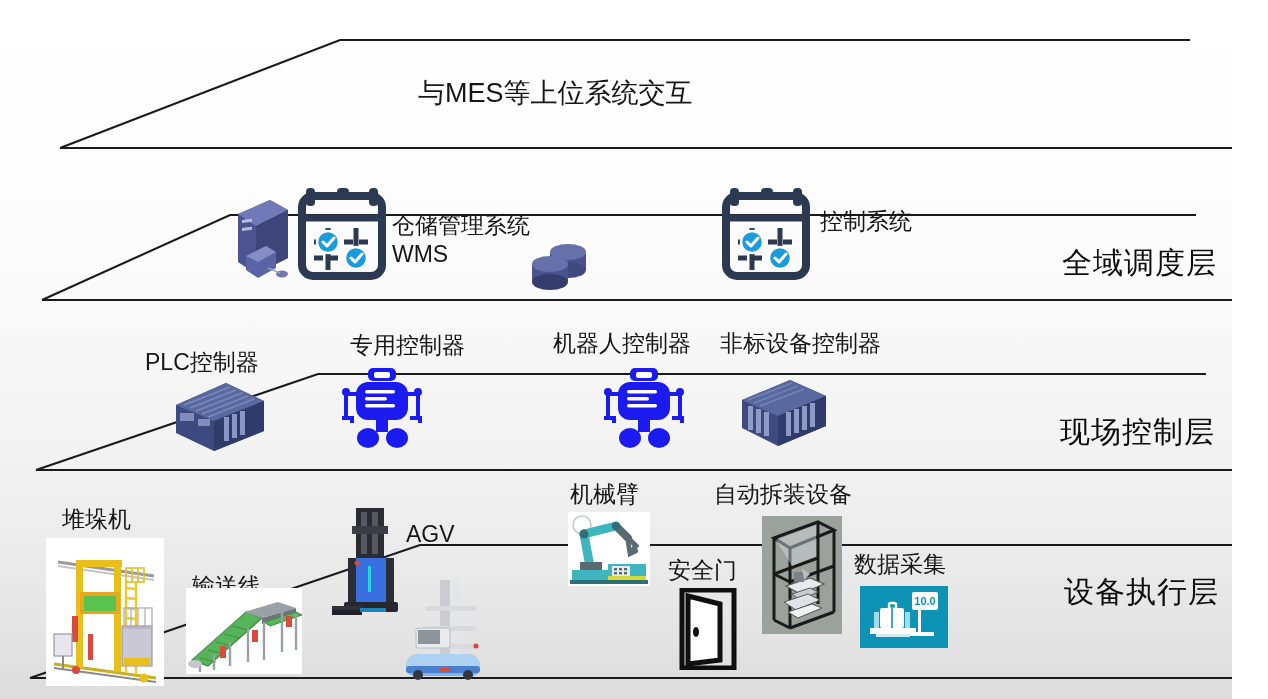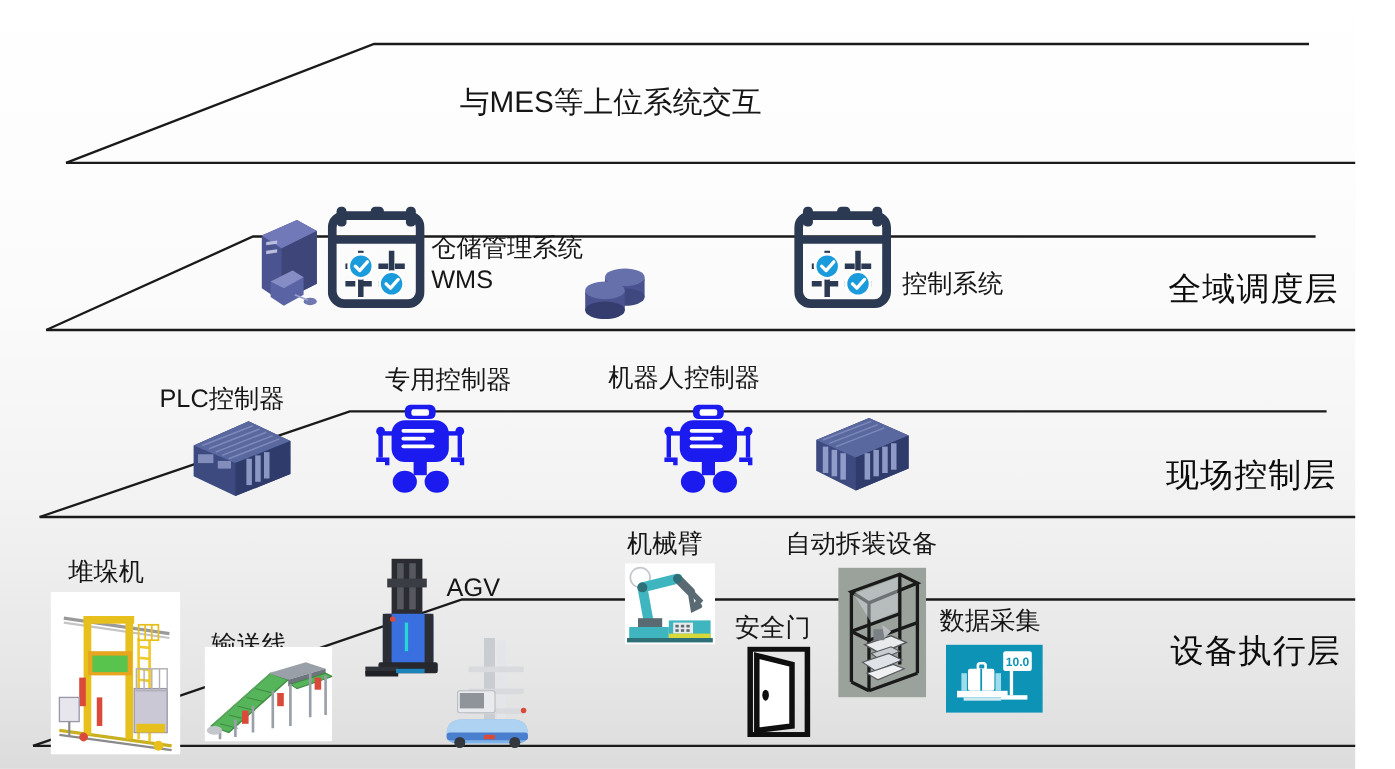--- a/index.html
+++ b/index.html
@@ -131,21 +131,21 @@
       <line x1="16" y1="74" x2="72" y2="74" stroke="#2b3a52" stroke-width="5" stroke-dasharray="9 6"></line>
       <line x1="30" y1="44" x2="30" y2="86" stroke="#2b3a52" stroke-width="5"></line>
       <line x1="58" y1="44" x2="58" y2="86" stroke="#2b3a52" stroke-width="5"></line>
       <circle cx="30" cy="58" r="11" fill="#1a9bdc" stroke="#ffffff" stroke-width="2.5"></circle>
       <path d="M25,58 l4,4 l7,-8" stroke="#ffffff" stroke-width="3" fill="none" stroke-linecap="round" stroke-linejoin="round"></path>
       <circle cx="58" cy="74" r="11" fill="#1a9bdc" stroke="#ffffff" stroke-width="2.5"></circle>
       <path d="M53,74 l4,4 l7,-8" stroke="#ffffff" stroke-width="3" fill="none" stroke-linecap="round" stroke-linejoin="round"></path>
     </svg>
   </div>
 
-  <div class="label" style="left:820px; top:208px;margin-top:36px;">控制系统</div>
+  <div class="label" style="left:820px; top:208px;">控制系统</div>
 
   <div class="label" style="left:145px; top:349px;">PLC控制器</div>
 
   <div class="icon-box" style="left:168px; top:375px;">
     <svg width="104" height="80" viewBox="0 0 104 80">
       <polygon points="8,30 58,8 96,26 96,56 46,76 8,58" fill="#3c4a80"></polygon>
       <polygon points="8,30 58,8 96,26 46,46" fill="#5a68a0"></polygon>
       <polygon points="46,46 96,26 96,56 46,76" fill="#2f3c6b"></polygon>
       <g stroke="#7d89bb" stroke-width="1.4">
         <line x1="16" y1="30" x2="62" y2="12"></line>
@@ -213,20 +213,21 @@
         <circle cx="6" cy="28" r="4"></circle>
         <path d="M2,52 h12 v7 h-4 v-3 h-8 z"></path>
         <rect x="76" y="30" width="4" height="22"></rect>
         <rect x="66" y="28" width="14" height="4"></rect>
         <circle cx="78" cy="28" r="4"></circle>
         <path d="M70,52 h12 v7 h-4 v-3 h-8 z"></path>
       </g>
     </svg>
   </div>
 
+  <div class="label" style="left:720px; top:330px;">非标设备控制器</div>
 
   <div class="icon-box" style="left:736px; top:372px;">
     <svg width="96" height="78" viewBox="0 0 96 78">
       <polygon points="6,28 54,8 90,24 90,54 42,74 6,56" fill="#3c4a80"></polygon>
       <polygon points="6,28 54,8 90,24 42,44" fill="#5a68a0"></polygon>
       <polygon points="42,44 90,24 90,54 42,74" fill="#2f3c6b"></polygon>
       <g fill="#9aa4d0" opacity="0.9">
         <rect x="12" y="34" width="5" height="24"></rect>
         <rect x="20" y="37" width="5" height="24"></rect>
         <rect x="28" y="40" width="5" height="24"></rect>

